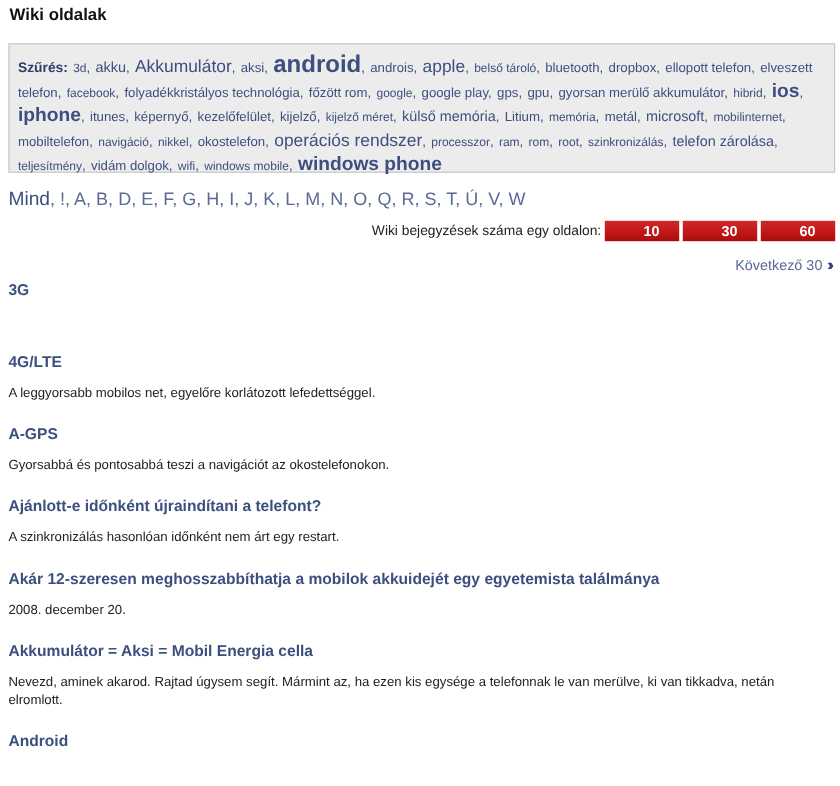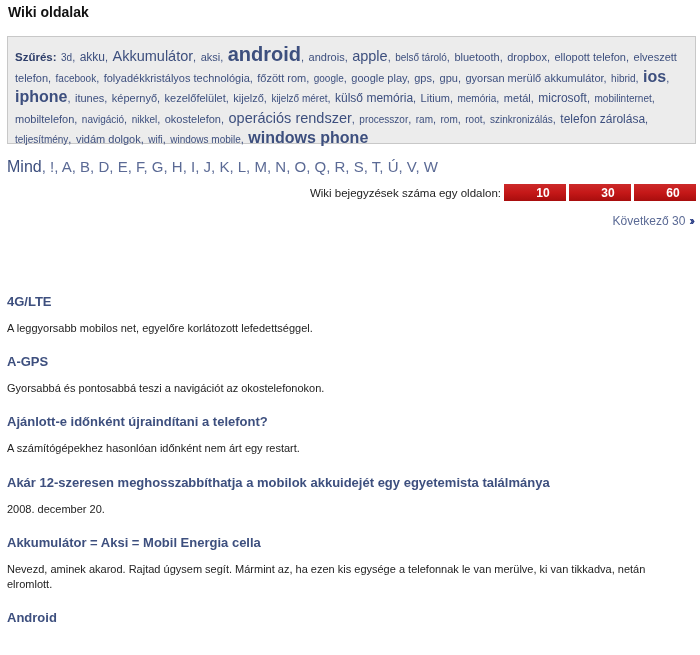--- a/index.html
+++ b/index.html
@@ -86,32 +86,33 @@
   <div class="pp-btn">60</div>
 </div>
 
 <a href="#" class="next-link" style="text-decoration:none;">
   <span>Következő 30</span>
   <span class="next-icon">››</span>
 </a>
 
 <div class="entries">
   <div class="entry" style="height:60px;">
+    <a href="#" class="entry-title">3G</a>
   </div>
   <div class="entry" style="height:60px;">
     <a href="#" class="entry-title">4G/LTE</a>
     <div class="entry-desc">A leggyorsabb mobilos net, egyelőre korlátozott lefedettséggel.</div>
   </div>
   <div class="entry" style="height:60px;">
     <a href="#" class="entry-title">A-GPS</a>
     <div class="entry-desc">Gyorsabbá és pontosabbá teszi a navigációt az okostelefonokon.</div>
   </div>
   <div class="entry" style="height:61px;">
     <a href="#" class="entry-title">Ajánlott-e időnként újraindítani a telefont?</a>
-    <div class="entry-desc">A számítógépekhez hasonlóan időnként nem árt egy restart.</div>
+    <div class="entry-desc">A szinkronizálás hasonlóan időnként nem árt egy restart.</div>
   </div>
   <div class="entry" style="height:60px;">
     <a href="#" class="entry-title">Akár 12-szeresen meghosszabbíthatja a mobilok akkuidejét egy egyetemista találmánya</a>
     <div class="entry-desc">2008. december 20.</div>
   </div>
   <div class="entry" style="height:75px;">
     <a href="#" class="entry-title">Akkumulátor = Aksi = Mobil Energia cella</a>
     <div class="entry-desc">Nevezd, aminek akarod. Rajtad úgysem segít. Mármint az, ha ezen kis egysége a telefonnak le van merülve, ki van tikkadva, netán elromlott.</div>
   </div>
   <div class="entry" style="height:60px;">

